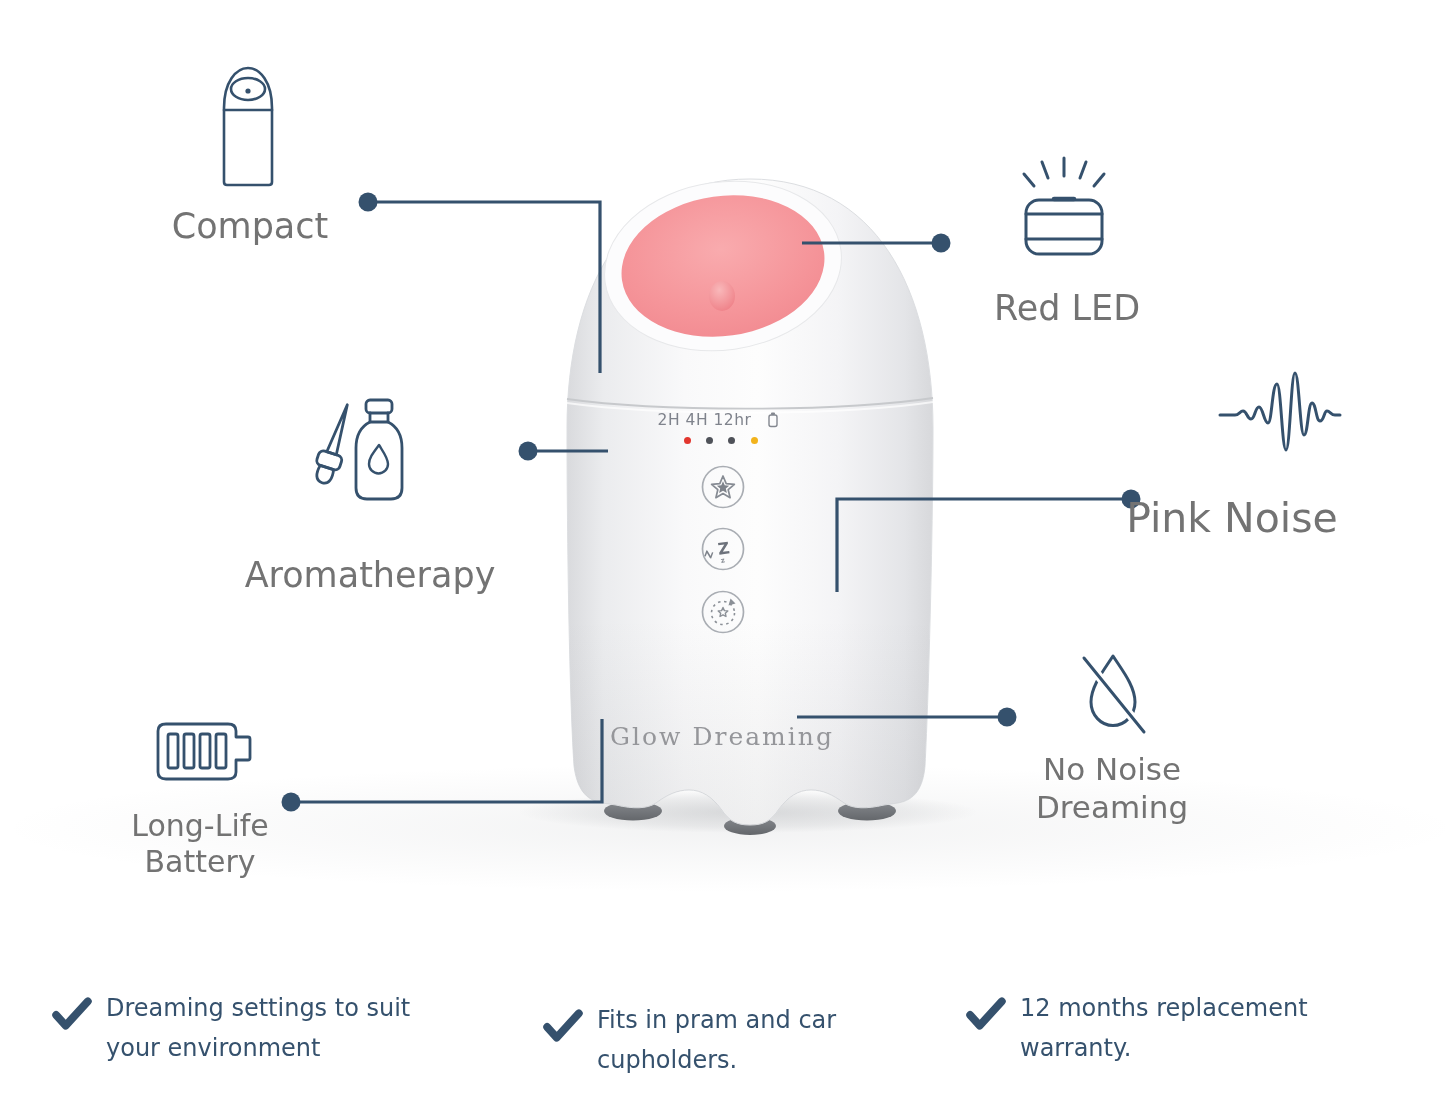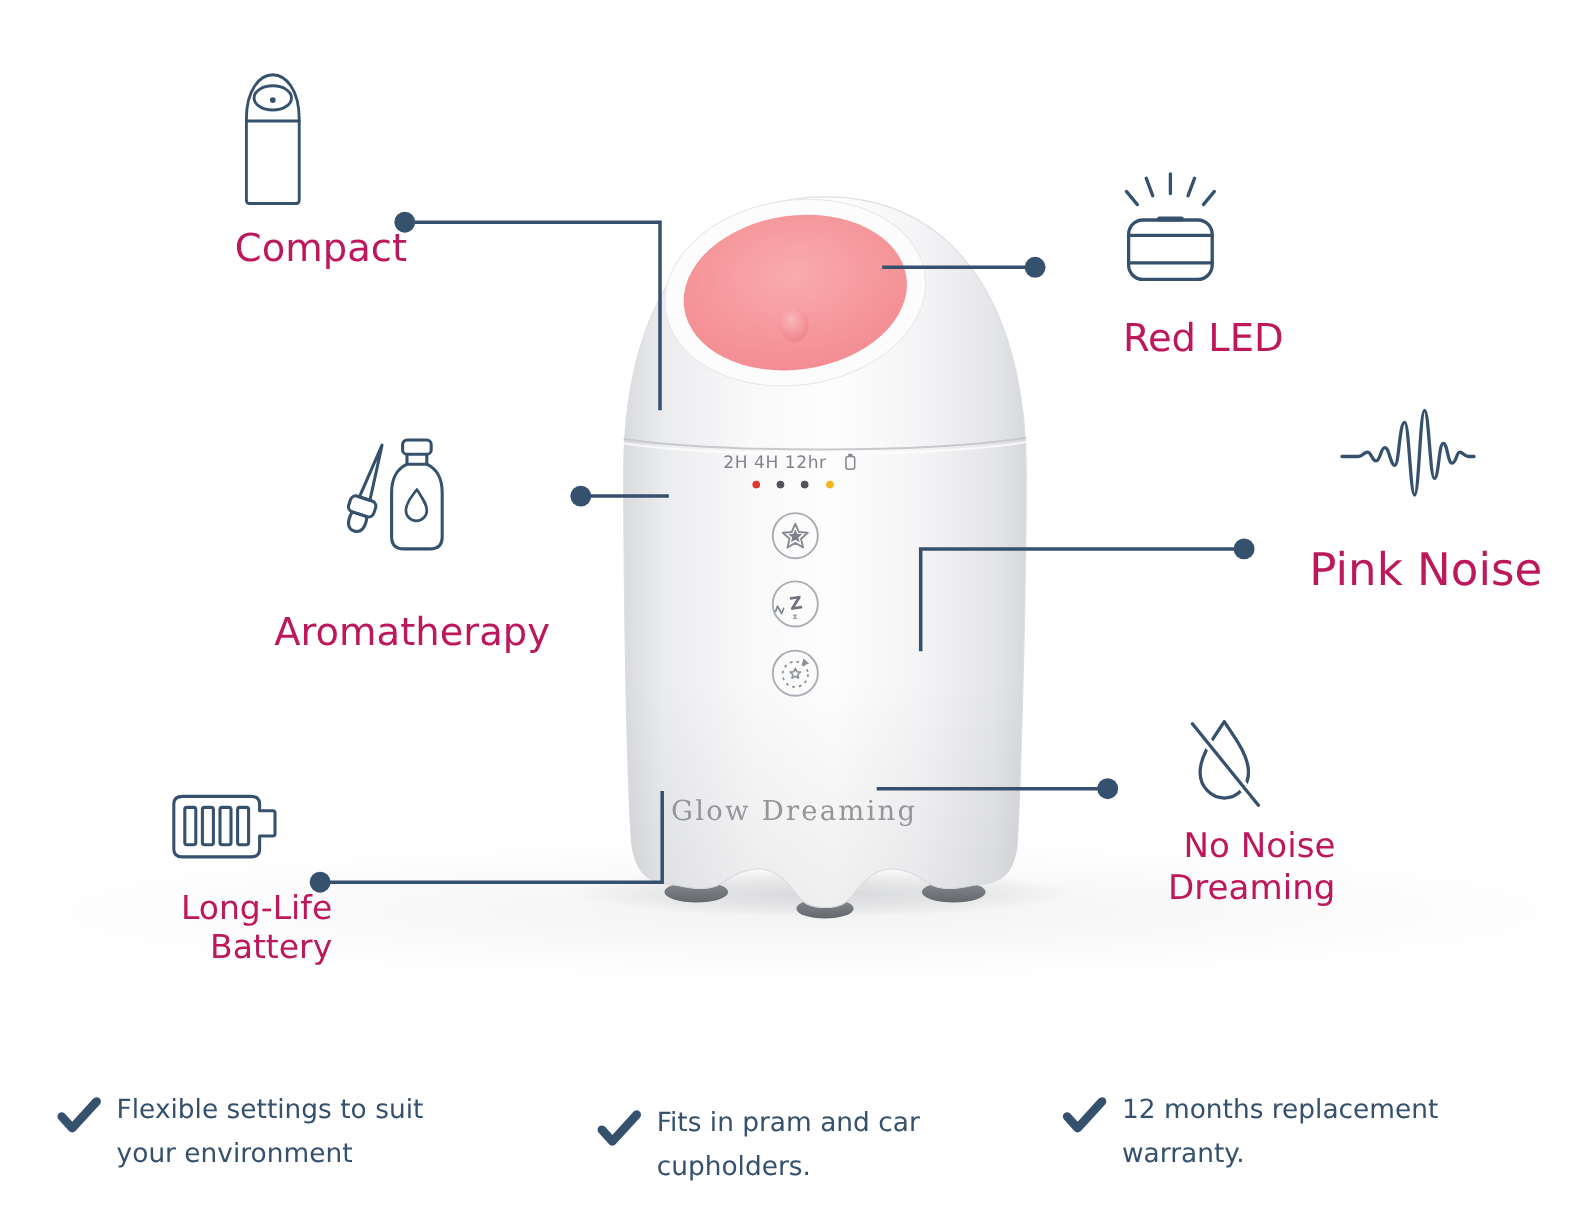--- a/index.html
+++ b/index.html
@@ -1,21 +1,21 @@
 <!DOCTYPE html>
 <html><head>
 <meta charset="utf-8">
 <style>
   html,body{margin:0;padding:0;background:#ffffff;}
   .canvas{position:relative;width:1445px;height:1097px;background:#ffffff;overflow:hidden;
           font-family:"DejaVu Sans","Liberation Sans",sans-serif;color:#35516d;}
   .abs{position:absolute;}
   svg{display:block;overflow:visible;}
   .art{position:absolute;left:0;top:0;}
-  .callout-label{position:absolute;text-align:right;color:#be185d;line-height:1.18;}
+  .callout-label{position:absolute;text-align:center;color:#737373;line-height:1.18;}
   .lbl-lg{font-size:35px;}
   .lbl-xl{font-size:41px;}
   .lbl-md{font-size:30px;line-height:36px;}
   .lbl-md2{font-size:31px;line-height:38px;}
   .timer-row{position:absolute;left:636px;top:411px;width:164px;display:flex;justify-content:center;
              align-items:flex-start;gap:16px;font-size:15.5px;letter-spacing:.5px;color:#7f838c;}
   .led{position:absolute;width:7px;height:7px;border-radius:50%;top:437px;}
   .dev-btn{position:absolute;width:44px;height:44px;}
   .logo{position:absolute;left:602px;top:722px;width:240px;text-align:center;
         font-family:"DejaVu Serif","Liberation Serif",serif;font-size:25px;color:#95969a;letter-spacing:2px;}
@@ -204,21 +204,21 @@
   <div class="callout-label lbl-lg" style="left:240px;top:555px;width:260px;">Aromatherapy</div>
 
   <div class="abs" style="left:1218px;top:368px;">
     <svg width="124" height="94" viewBox="0 0 124 94" class="icon-stroke" stroke-width="3">
       <path d="M 2,47 H 17 C 21,47 22,43 25,43 C 29,43 29,51 33,51 C 37,51 37,39 41,39
                C 45,39 46,55 50,55 C 54,55 54,16 59,16 C 63,16 64,82 68,82
                C 72,82 73,5 77,5 C 81,5 82,67 86,67 C 90,67 90,35 94,35
                C 98,35 98,53 102,53 C 106,53 106,43 109,43 C 112,43 113,47 117,47 H 122"></path>
     </svg>
   </div>
-  <div class="callout-label lbl-xl" style="left:1122px;top:494px;width:280px;">Pink Noise</div>
+  <div class="callout-label lbl-xl" style="left:1092px;top:494px;width:280px;">Pink Noise</div>
 
   <div class="abs" style="left:148px;top:720px;">
     <svg width="110" height="64" viewBox="0 0 110 64" class="icon-stroke" stroke-width="2.8">
       <path d="M 18,4 H 80 Q 88,4 88,11 V 17 H 100 Q 102,17 102,19 V 38 Q 102,40 100,40 H 88 V 52 Q 88,59 80,59 H 18 Q 10,59 10,52 V 11 Q 10,4 18,4 Z"></path>
       <rect x="20" y="14" width="10" height="34" rx="2"></rect>
       <rect x="36" y="14" width="10" height="34" rx="2"></rect>
       <rect x="52" y="14" width="10" height="34" rx="2"></rect>
       <rect x="68" y="14" width="10" height="34" rx="2"></rect>
     </svg>
   </div>
@@ -237,21 +237,21 @@
   <div class="callout-label lbl-md2" style="left:1010px;top:750px;width:204px;">
     <div>No Noise</div>
     <div>Dreaming</div>
   </div>
 
   <div class="benefit" style="left:52px;top:988px;">
     <svg class="check" width="40" height="36" viewBox="0 0 38 34">
       <path d="M 4,18 L 13,28 L 34,5" fill="none" stroke="#35516d" stroke-width="7.5" stroke-linecap="round" stroke-linejoin="round"></path>
     </svg>
     <div class="btext">
-      <div>Flexible settings to suit</div>
+      <div>Dreaming settings to suit</div>
       <div>your environment</div>
     </div>
   </div>
   <div class="benefit" style="left:543px;top:1000px;">
     <svg class="check" width="40" height="36" viewBox="0 0 38 34">
       <path d="M 4,18 L 13,28 L 34,5" fill="none" stroke="#35516d" stroke-width="7.5" stroke-linecap="round" stroke-linejoin="round"></path>
     </svg>
     <div class="btext">
       <div>Fits in pram and car</div>
       <div>cupholders.</div>

